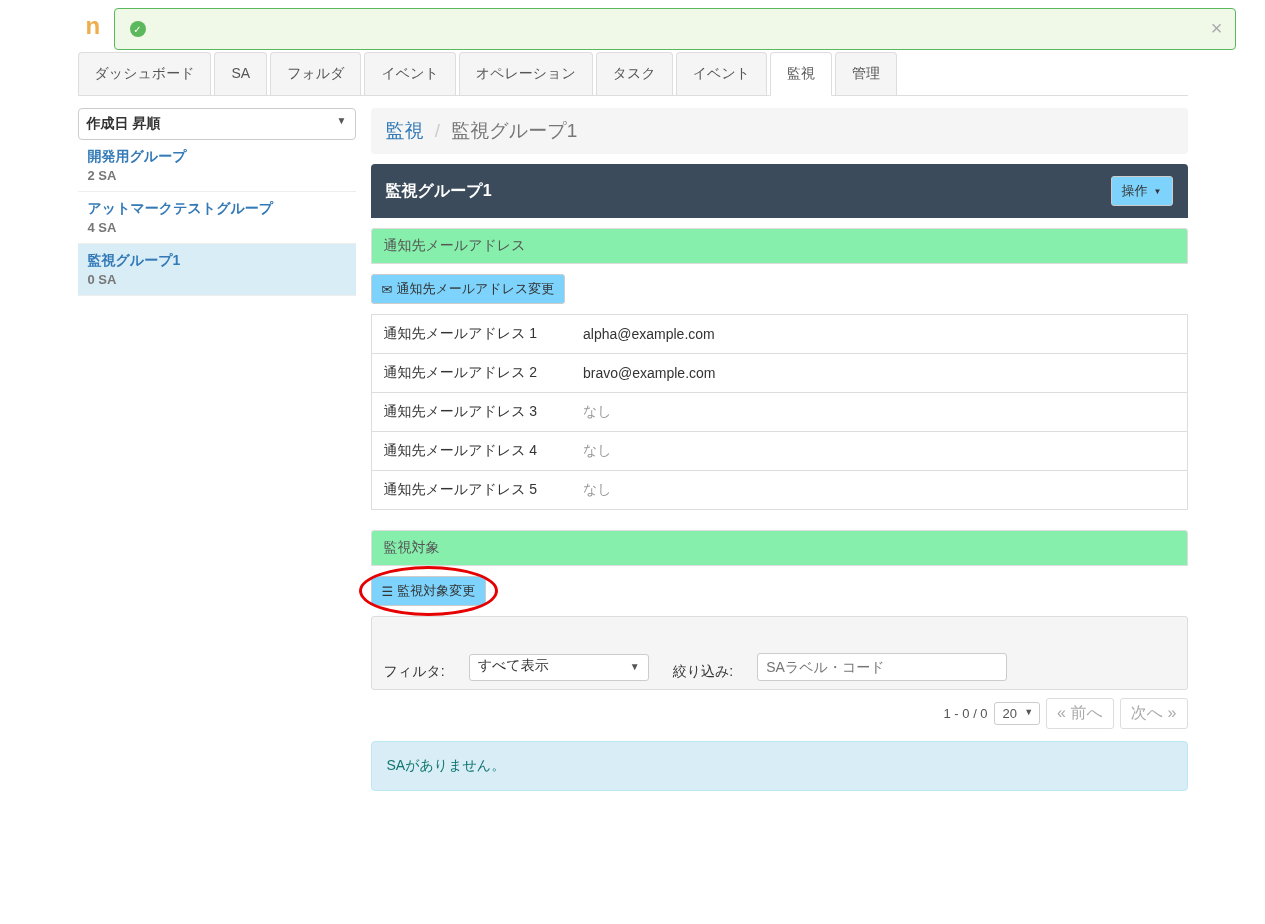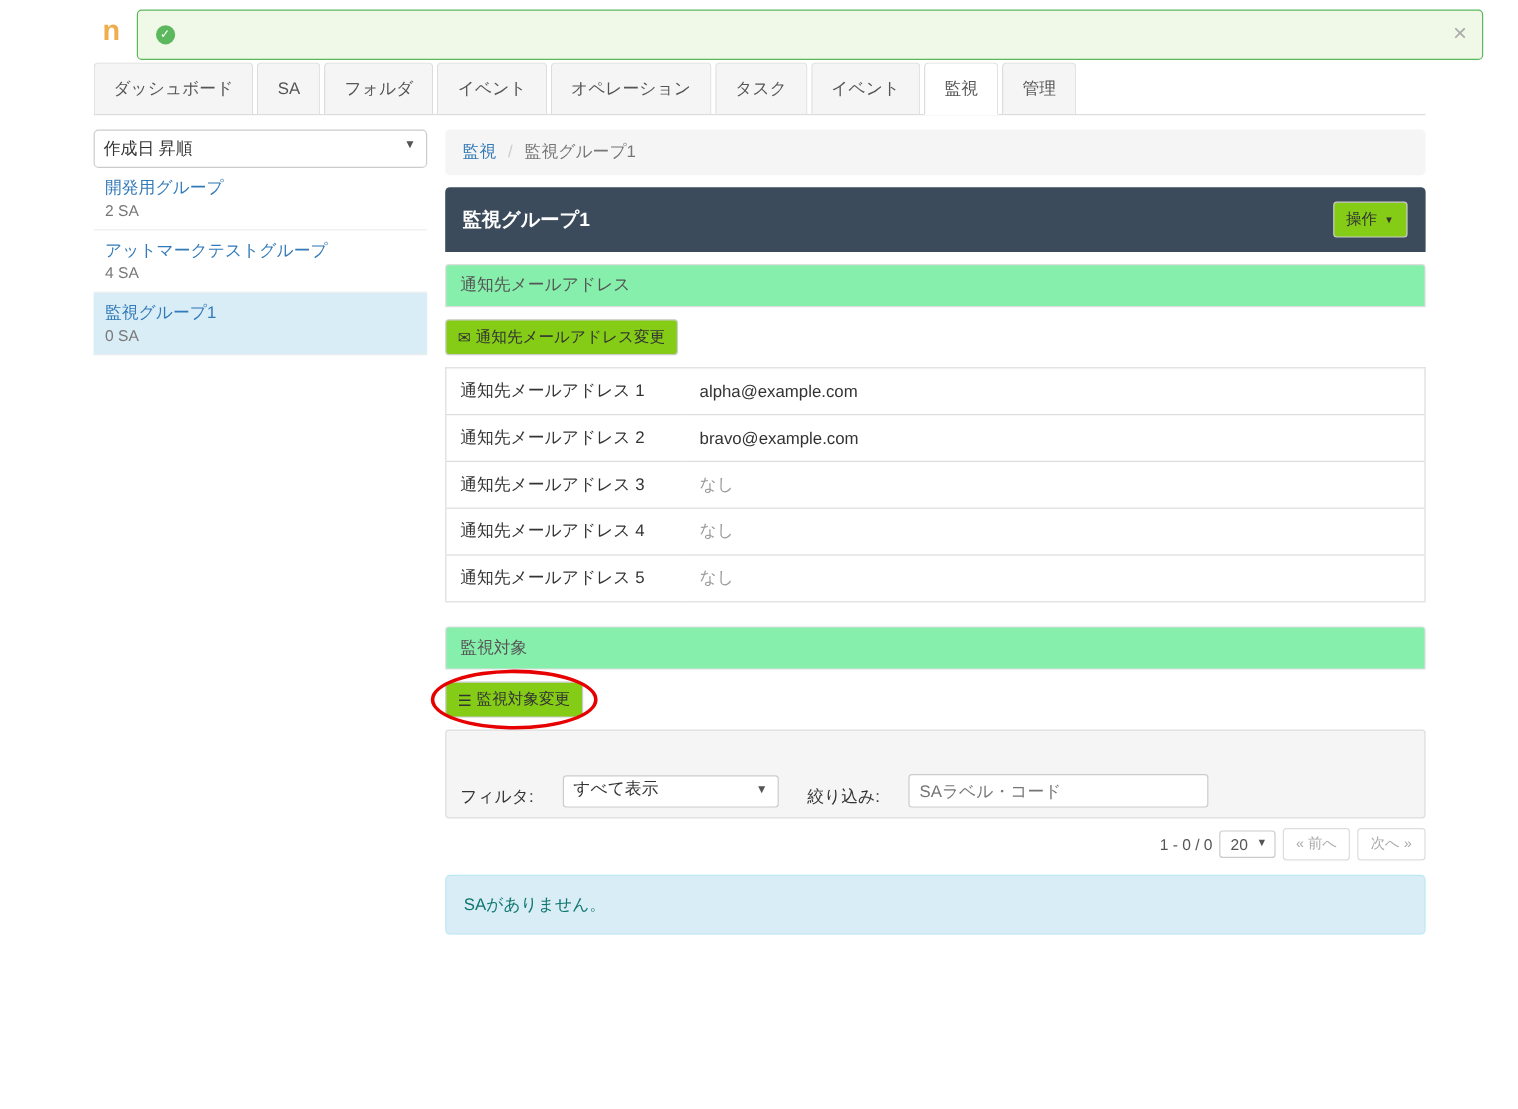--- a/index.html
+++ b/index.html
@@ -12,58 +12,58 @@
 
 .alert-success { position: absolute; top: 8px; left: 36px; right: -48px; background: #f0f9e8; border: 1px solid #5cb85c; border-radius: 4px; padding: 12px 35px 12px 15px; color: #3c763d; display: flex; align-items: center; z-index: 10; }
 .alert-success .close { position: absolute; right: 12px; top: 8px; font-size: 20px; color: #aaa; cursor: pointer; background: none; border: none; }
 .check-icon { display: inline-flex; width: 16px; height: 16px; border-radius: 50%; background: #5cb85c; color: #fff; align-items: center; justify-content: center; font-size: 10px; margin-right: 6px; flex-shrink: 0; }
 
 .nav-tabs { border-bottom: 1px solid #ddd; display: flex; gap: 3px; padding-top: 2px; }
 .nav-tab { padding: 12px 16px; border: 1px solid #ddd; border-bottom: none; border-radius: 4px 4px 0 0; background: #f5f5f5; color: #555; cursor: pointer; font-size: 14px; }
 .nav-tab.active { background: #fff; border-bottom: 1px solid #fff; margin-bottom: -1px; }
 
 .content { display: flex; gap: 15px; margin-top: 12px; }
-.sidebar { width: 278px; flex-shrink: 0; }
+.sidebar { width: 278px; flex-shrink: 0; font-weight: bold; }
 .main { flex: 1; }
 
 .sort-select { width: 100%; padding: 6px 8px; border: 1px solid #ccc; border-radius: 4px; background: #fff; font-size: 14px; position: relative; }
 .sort-select::after { content: "▼"; position: absolute; right: 8px; top: 6px; font-size: 10px; color: #555; }
 
 .group-list { margin-top: 0; }
 .group-item { padding: 8px 10px; border-bottom: 1px solid #eee; cursor: pointer; }
 .group-item.active { background: #d9edf7; }
 .group-name { color: #337ab7; font-size: 14px; }
 .group-item.active .group-name { color: #337ab7; }
 .group-sub { color: #777; font-size: 13px; margin-top: 2px; }
 
-.breadcrumb { background: #f5f5f5; padding: 10px 15px; border-radius: 4px; font-size: 14px; color: #777; }
+.breadcrumb { background: #f5f5f5; padding: 10px 15px; border-radius: 4px; font-size: 19px; color: #777; }
 .breadcrumb a { color: #337ab7; text-decoration: none; }
 .breadcrumb .sep { padding: 0 6px; color: #ccc; }
 
 .panel-heading-dark { background: #3b4b5b; color: #fff; padding: 12px 15px; border-radius: 4px 4px 0 0; display: flex; justify-content: space-between; align-items: center; margin-top: 10px; }
 .panel-heading-dark h3 { font-size: 16px; font-weight: bold; }
-.btn-default { background: #84cc16; border: 1px solid #ccc; padding: 5px 10px; border-radius: 3px; color: #333; font-size: 13px; cursor: pointer; display: inline-flex; align-items: center; gap: 4px; }
+.btn-default { background: #7dd3fc; border: 1px solid #ccc; padding: 5px 10px; border-radius: 3px; color: #333; font-size: 13px; cursor: pointer; display: inline-flex; align-items: center; gap: 4px; }
 
 .panel-sub { background: #86efac; border: 1px solid #ddd; padding: 8px 12px; font-size: 14px; color: #555; margin-top: 10px; border-radius: 3px 3px 0 0; }
 .panel-body { padding: 10px 0; }
 
 .email-table { width: 100%; border-collapse: collapse; border: 1px solid #ddd; }
 .email-table td { padding: 10px 12px; border-bottom: 1px solid #ddd; font-size: 14px; }
 .email-table td:first-child { width: 200px; color: #333; }
 .email-table .none { color: #999; }
 
 .filter-bar { background: #f5f5f5; border: 1px solid #ddd; padding: 8px 12px; display: flex; align-items: flex-end; gap: 24px; font-size: 14px; border-radius: 3px; }
 .filter-select { padding: 2px 28px 5px 8px; border: 1px solid #ccc; border-radius: 3px; background: #fff; font-size: 14px; position: relative; min-width: 180px; }
 .filter-select::after { content: "▼"; position: absolute; right: 8px; top: 6px; font-size: 10px; color: #555; }
 .filter-input { padding: 5px 8px; border: 1px solid #ccc; border-radius: 3px; font-size: 14px; width: 250px; margin-top: 28px; }
 
 .pagination-bar { display: flex; justify-content: flex-end; align-items: center; gap: 6px; margin-top: 8px; font-size: 13px; color: #555; }
 .page-select { padding: 3px 22px 3px 8px; border: 1px solid #ccc; border-radius: 3px; background: #fff; position: relative; font-size: 13px; }
 .page-select::after { content: "▼"; position: absolute; right: 6px; top: 4px; font-size: 9px; color: #555; }
-.page-btn { padding: 4px 10px; border: 1px solid #ddd; border-radius: 3px; background: #fff; color: #aaa; font-size: 12px; cursor: not-allowed; text-align: center; }
+.page-btn { padding: 4px 10px; border: 1px solid #ddd; border-radius: 3px; background: #fff; color: #aaa; font-size: 16px; cursor: not-allowed; text-align: center; }
 
 .info-msg { background: #d9edf7; border: 1px solid #bce8f1; color: #0f766e; padding: 15px; border-radius: 4px; margin-top: 12px; font-size: 14px; }
 
 .highlight-oval { position: relative; display: inline-block; }
 .highlight-oval::after { content: ""; position: absolute; left: -12px; top: -10px; right: -12px; bottom: -10px; border: 3px solid #e60000; border-radius: 50%; pointer-events: none; }
 
 .envelope-icon, .list-icon { font-style: normal; }
 .caret-icon { font-size: 8px; margin-left: 2px; }
 </style>
 </head>

